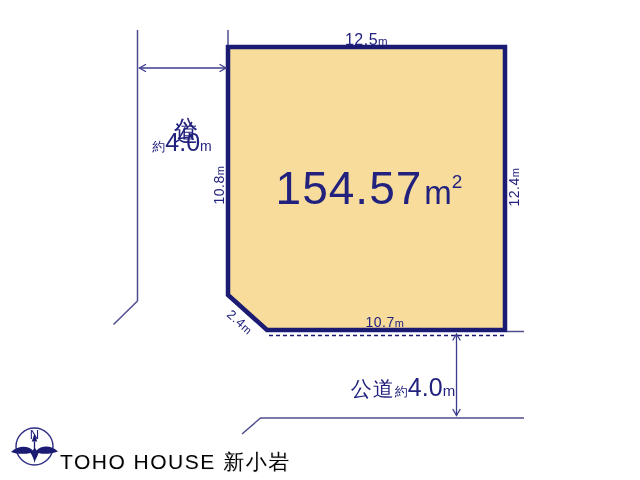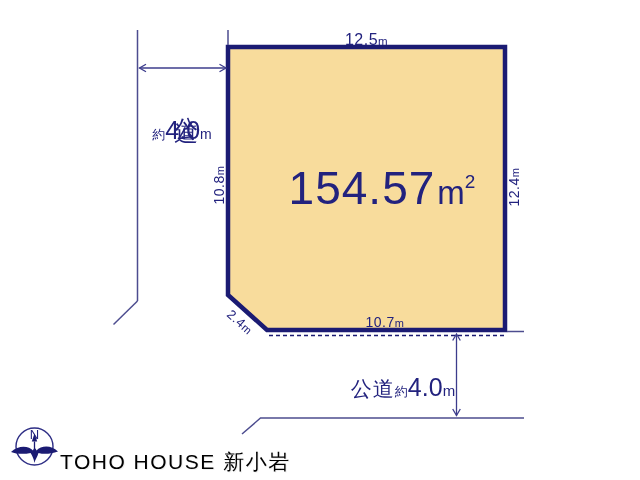--- a/index.html
+++ b/index.html
@@ -100,27 +100,27 @@
   </div>
 
   <div class="lbl dim" style="left:385px;top:322px;">
     <span>10.7</span><span class="unit">m</span>
   </div>
 
   <div class="lbl dim dim-corner rot-diag" style="left:240px;top:321.5px;">
     <span>2.4</span><span class="unit">m</span>
   </div>
 
-  <div class="lbl area-lbl" style="left:369px;top:188px;margin-left:13px;">
+  <div class="lbl area-lbl" style="left:369px;top:188px;">
     <span class="val">154.57</span><span class="unit"><span>m</span><span class="sup">2</span></span>
   </div>
 
   <div class="lbl road-name-v" style="left:186px;top:102px;">公道</div>
 
-  <div class="lbl road-width" style="left:182px;top:130px;">
+  <div class="lbl road-width" style="left:182px;top:142px;">
     <span class="approx">約</span><span class="val">4.0</span><span class="unit">m</span>
   </div>
 
   <div class="lbl road-bottom-lbl" style="left:403px;top:387px;">
     <span class="name">公道</span><span class="approx">約</span><span class="val">4.0</span><span class="unit">m</span>
   </div>
 
   <div class="watermark">TOHO HOUSE 新小岩</div>
 
 </div>

